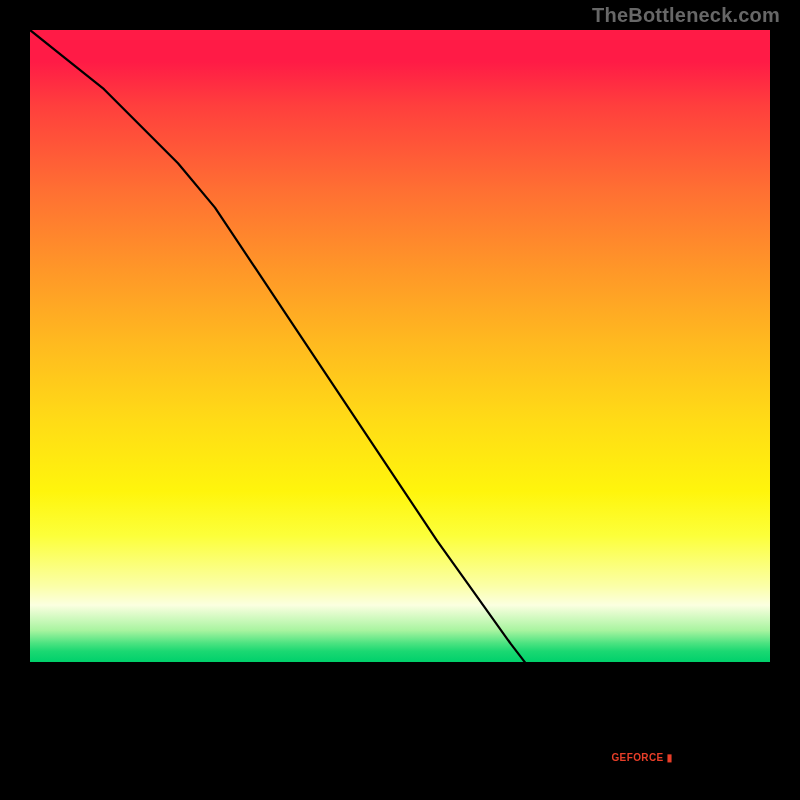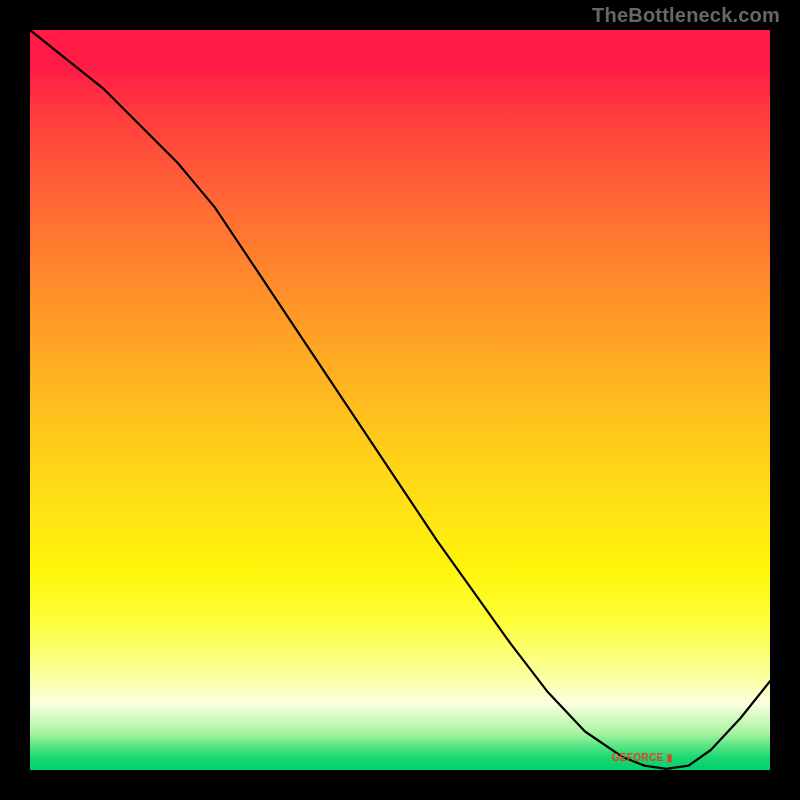--- a/index.html
+++ b/index.html
@@ -19,21 +19,21 @@
     font-size: 20px;
     font-weight: bold;
     color: #676767;
     letter-spacing: 0.2px;
   }
   .plot {
     position: absolute;
     left: 30px;
     top: 30px;
     width: 740px;
-    height: 740px;
+    height: 632px;
     background: linear-gradient(
       to bottom,
       #ff1b46 0%,
       #ff1b46 5%,
       #ff3f3d 12%,
       #ff6e33 25%,
       #ff9728 38%,
       #ffbb1f 50%,
       #ffdc16 62%,
       #fff50c 73%,

